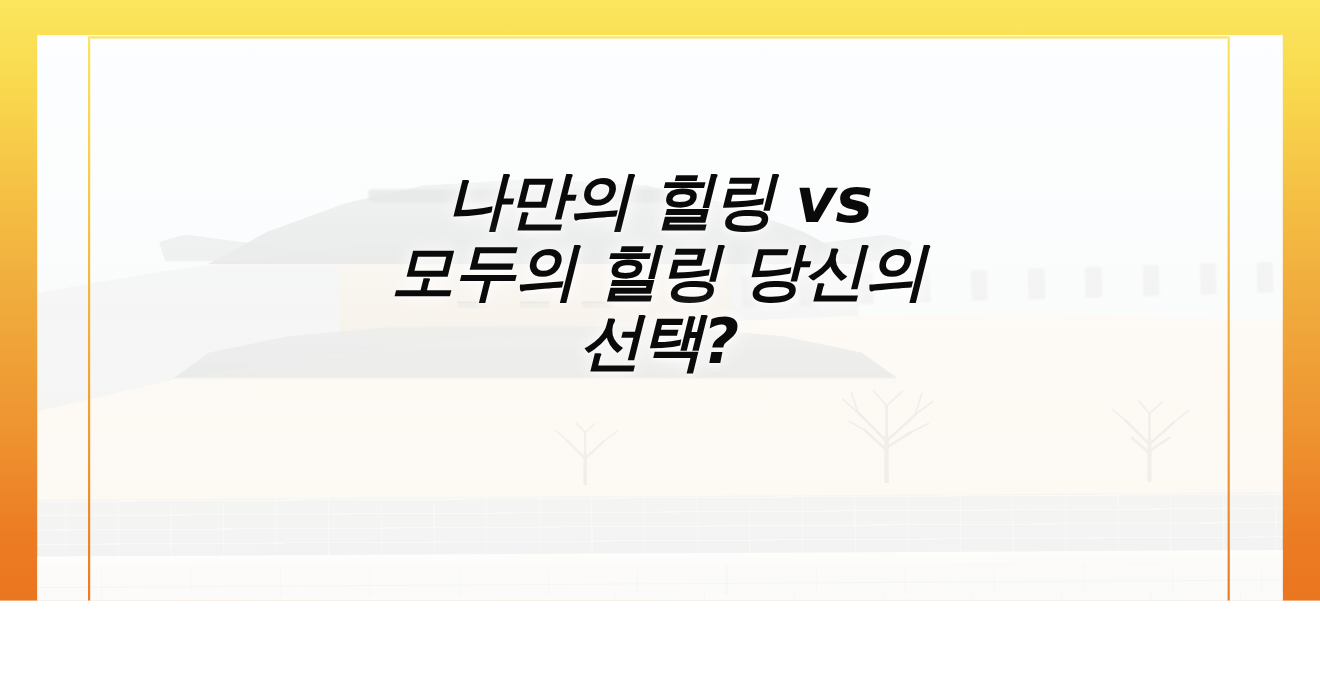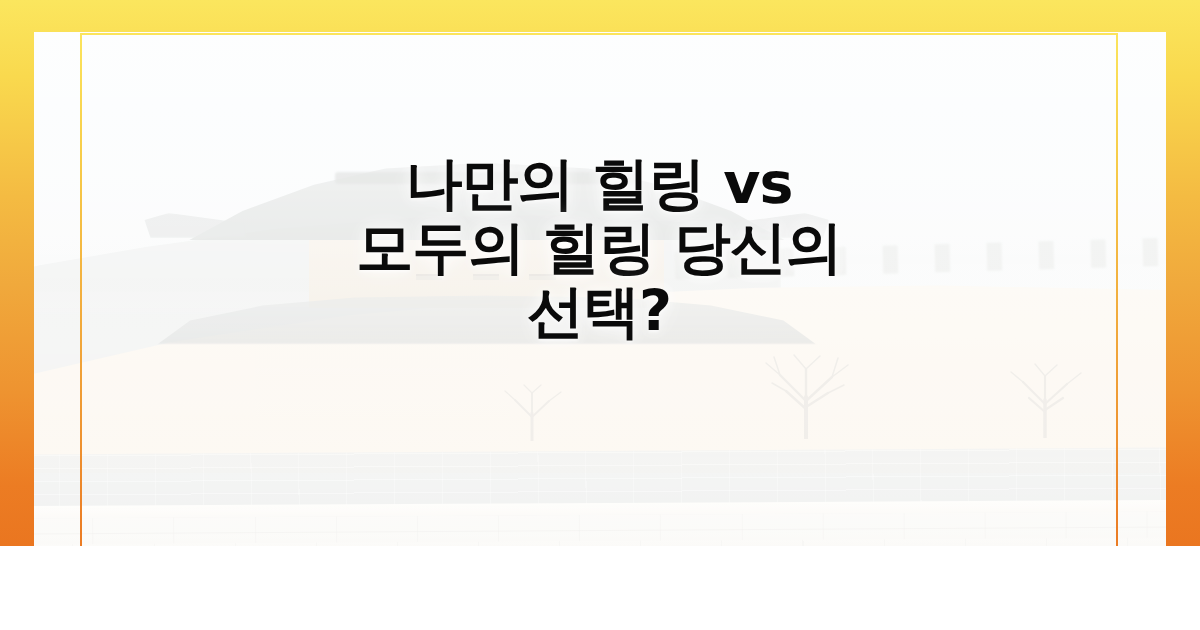--- a/index.html
+++ b/index.html
@@ -17,20 +17,21 @@
     width:1200px; height:546px;
     background:linear-gradient(180deg,
         #fbe65e 0%,
         #f9d94e 14%,
         #f4bb42 36%,
         #f0a93c 52%,
         #ee9330 72%,
         #ec7c23 89%,
         #ea7620 100%);
     overflow:hidden;
+    font-style:italic;
   }
 
   
   .photo-frame {
     position:absolute;
     left:34px; top:32px;
     width:1132px; height:566px;
     overflow:hidden;
     background:#f6fafc;
   }

